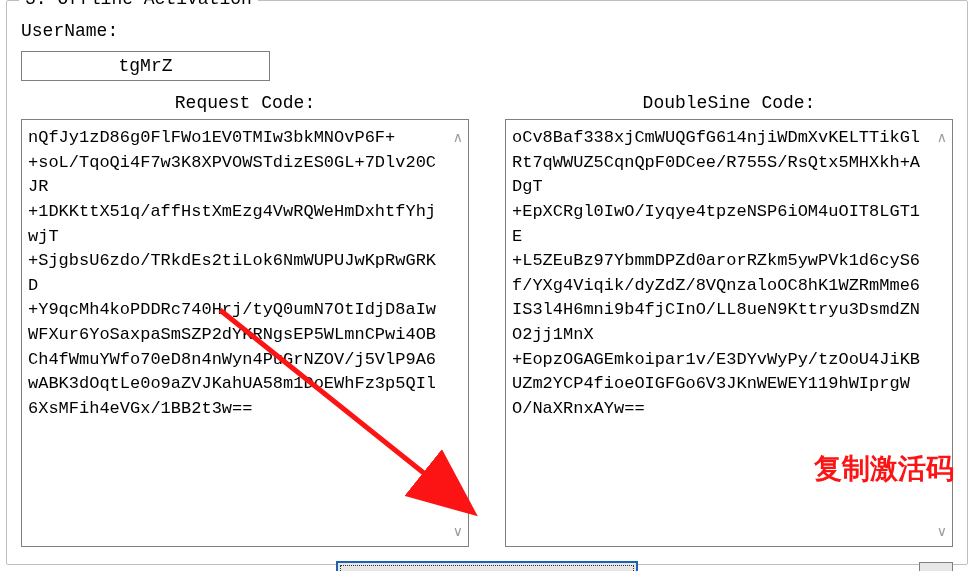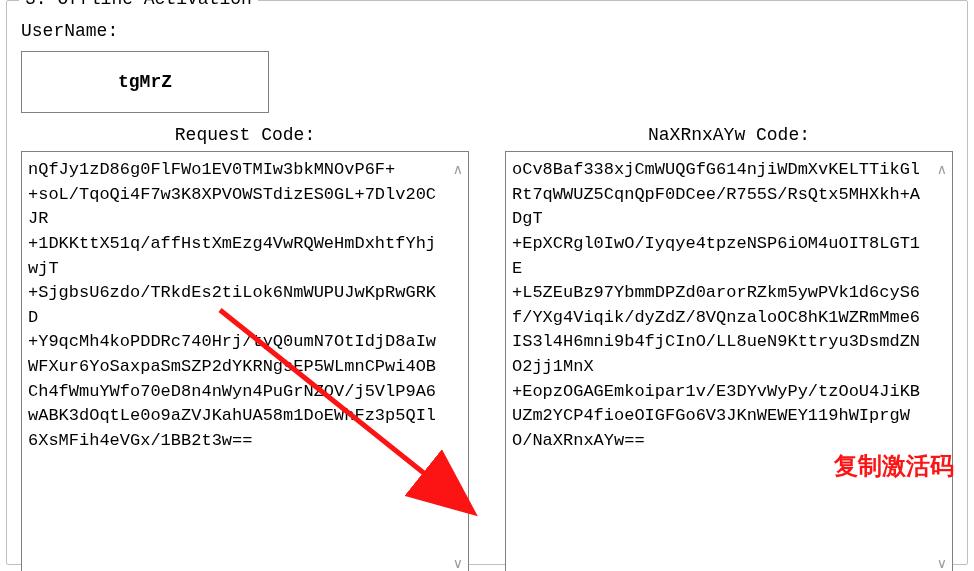--- a/index.html
+++ b/index.html
@@ -44,24 +44,23 @@
       font-family: "Consolas", "Courier New", monospace;
       font-size: 18px;
       white-space: nowrap;
     }
     .text-input {
       border: 1px solid #808080;
       font-family: "Consolas", "Courier New", monospace;
       font-size: 18px;
       height: 32px;
       text-align: center;
-      padding: 20px 8px;
+      padding: 4px 8px;
       flex: 1;
       outline: none;
-      font-weight: bold;
     }
     .codes-row {
       display: flex;
       padding: 0 14px;
       gap: 36px;
     }
     .code-col {
       flex: 1;
       display: flex;
       flex-direction: column;
@@ -118,21 +117,21 @@
       height: 34px;
       border: 1px solid #808080;
       background: #e7e7e7;
       font-family: "Consolas", "Courier New", monospace;
       font-size: 16px;
       cursor: pointer;
     }
     .annotation-text {
       position: absolute;
       font-family: "SimSun","Microsoft YaHei",sans-serif;
-      font-size: 24px;
+      font-size: 28px;
       font-weight: bold;
       color: #fc1414;
       right: 20px;
       top: 450px;
       pointer-events: none;
     }
     .arrow-svg {
       position: absolute;
       left: 190px;
       top: 300px;
@@ -157,21 +156,21 @@
       <div class="code-label">Request Code:</div>
       <textarea class="code-area" style="">nQfJy1zD86g0FlFWo1EV0TMIw3bkMNOvP6F+
 +soL/TqoQi4F7w3K8XPVOWSTdizES0GL+7Dlv20CJR
 +1DKKttX51q/affHstXmEzg4VwRQWeHmDxhtfYhjwjT
 +SjgbsU6zdo/TRkdEs2tiLok6NmWUPUJwKpRwGRKD
 +Y9qcMh4koPDDRc740Hrj/tyQ0umN7OtIdjD8aIwWFXur6YoSaxpaSmSZP2dYKRNgsEP5WLmnCPwi4OBCh4fWmuYWfo70eD8n4nWyn4PuGrNZOV/j5VlP9A6wABK3dOqtLe0o9aZVJKahUA58m1DoEWhFz3p5QIl6XsMFih4eVGx/1BB2t3w==</textarea>
       <span class="scroll-hint top">∧</span>
       <span class="scroll-hint bottom">∨</span>
     </div>
     <div class="code-col">
-      <div class="code-label">NaXRnxAYw Code:</div>
+      <div class="code-label">DoubleSine Code:</div>
       <textarea class="code-area" style="">oCv8Baf338xjCmWUQGfG614njiWDmXvKELTTikGlRt7qWWUZ5CqnQpF0DCee/R755S/RsQtx5MHXkh+ADgT
 +EpXCRgl0IwO/Iyqye4tpzeNSP6iOM4uOIT8LGT1E
 +L5ZEuBz97YbmmDPZd0arorRZkm5ywPVk1d6cyS6f/YXg4Viqik/dyZdZ/8VQnzaloOC8hK1WZRmMme6IS3l4H6mni9b4fjCInO/LL8ueN9Kttryu3DsmdZNO2jj1MnX
 +EopzOGAGEmkoipar1v/E3DYvWyPy/tzOoU4JiKBUZm2YCP4fioeOIGFGo6V3JKnWEWEY119hWIprgWO/NaXRnxAYw==</textarea>
       <span class="scroll-hint top">∧</span>
       <span class="scroll-hint bottom">∨</span>
     </div>
   </div>
 
   <div class="bottom-row">

